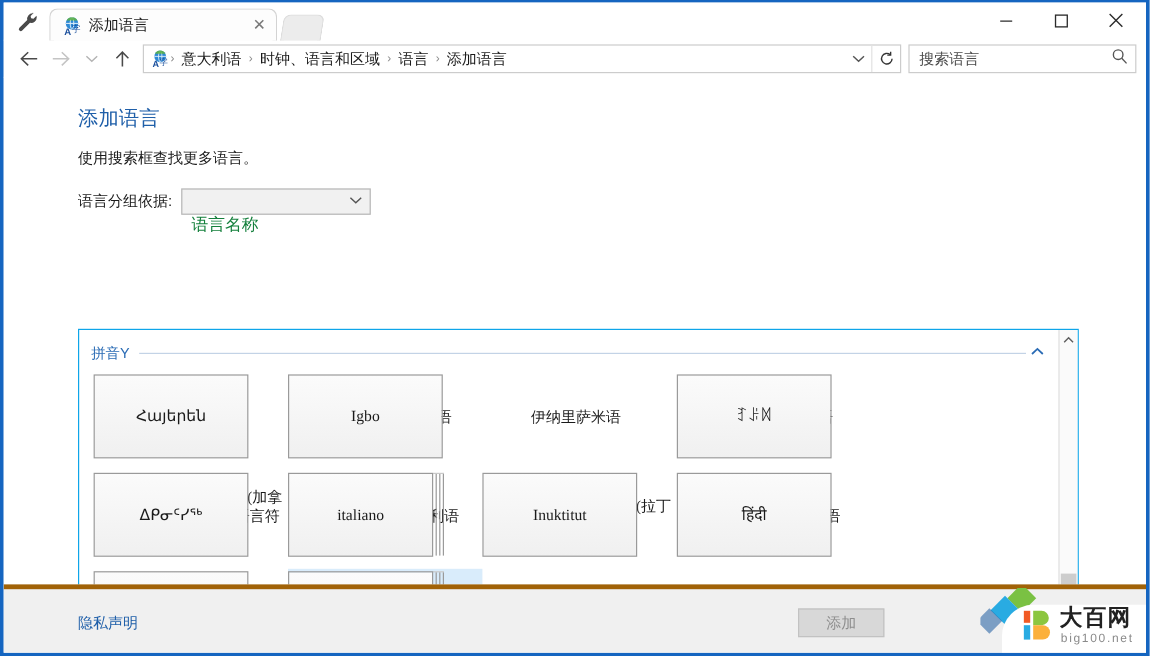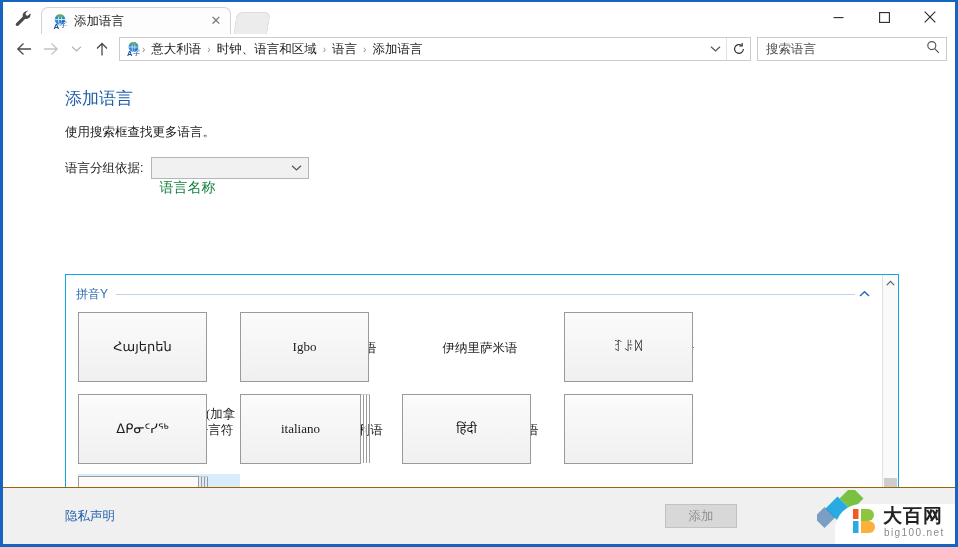--- a/index.html
+++ b/index.html
@@ -291,21 +291,21 @@
     width: 13px; height: 28px;
     background: #cdcdcd;
   }
 
   
   #footer {
     position: absolute;
     left: 0; bottom: 0;
     width: 952px; height: 57px;
     background: #f0f0f0;
-    border-top: 1px solid #a16207;
+    border-top: 4px solid #a16207;
   }
   #privacy-link {
     position: absolute;
     left: 62px; top: 20px;
     font-size: 12.5px; color: #1f5fa9;
     text-decoration: none;
   }
   #add-button {
     position: absolute;
     right: 218px; top: 16px;
@@ -526,20 +526,28 @@
                   <div class="stackline s3"></div>
                   <div class="tilebox">
                     <div class="tile-native">italiano</div>
                   </div>
                 </div>
                 <div class="tile-label">意大利语</div>
               </div>
               <div class="tilecell">
                 <div class="tilebox-wrap">
                   <div class="tilebox">
+                    <div class="tile-native">Inuktitut</div>
+                  </div>
+                </div>
+                <div class="tile-label">因纽特语(拉丁语)</div>
+              </div>
+              <div class="tilecell">
+                <div class="tilebox-wrap">
+                  <div class="tilebox">
                     <div class="tile-native">हिंदी</div>
                   </div>
                 </div>
                 <div class="tile-label">印地语</div>
               </div>
               <div class="tilecell">
                 <div class="tilebox-wrap">
                   <div class="tilebox"></div>
                 </div>
               </div>

